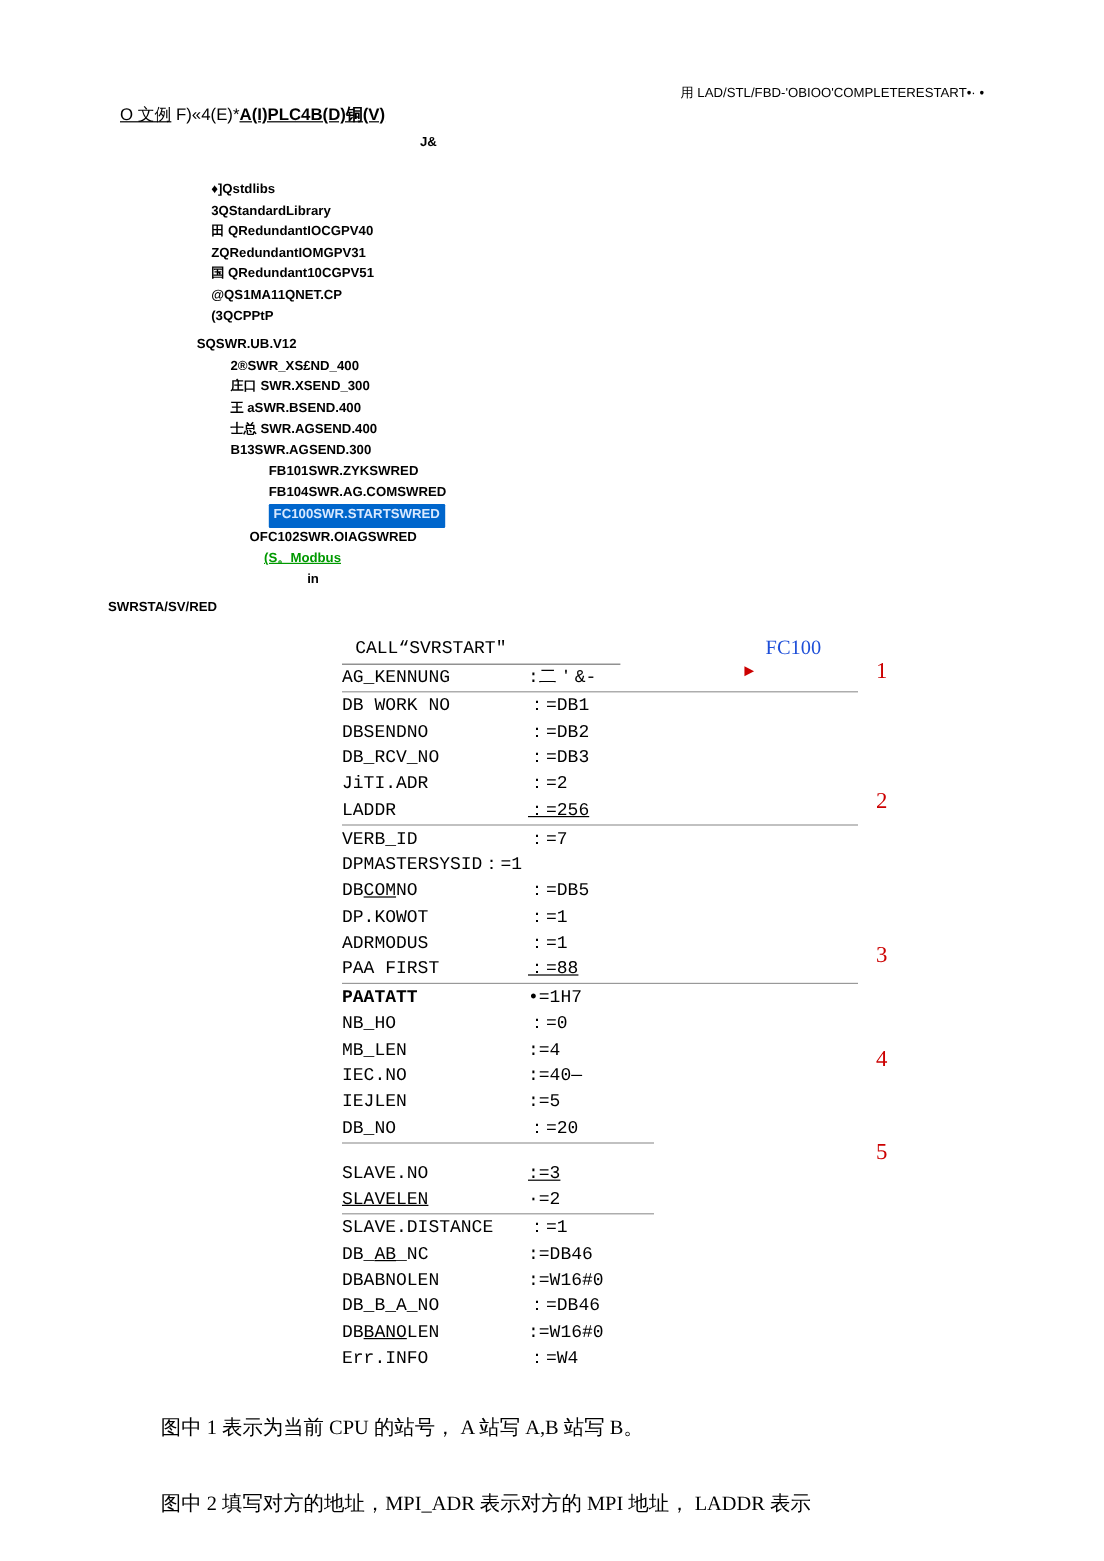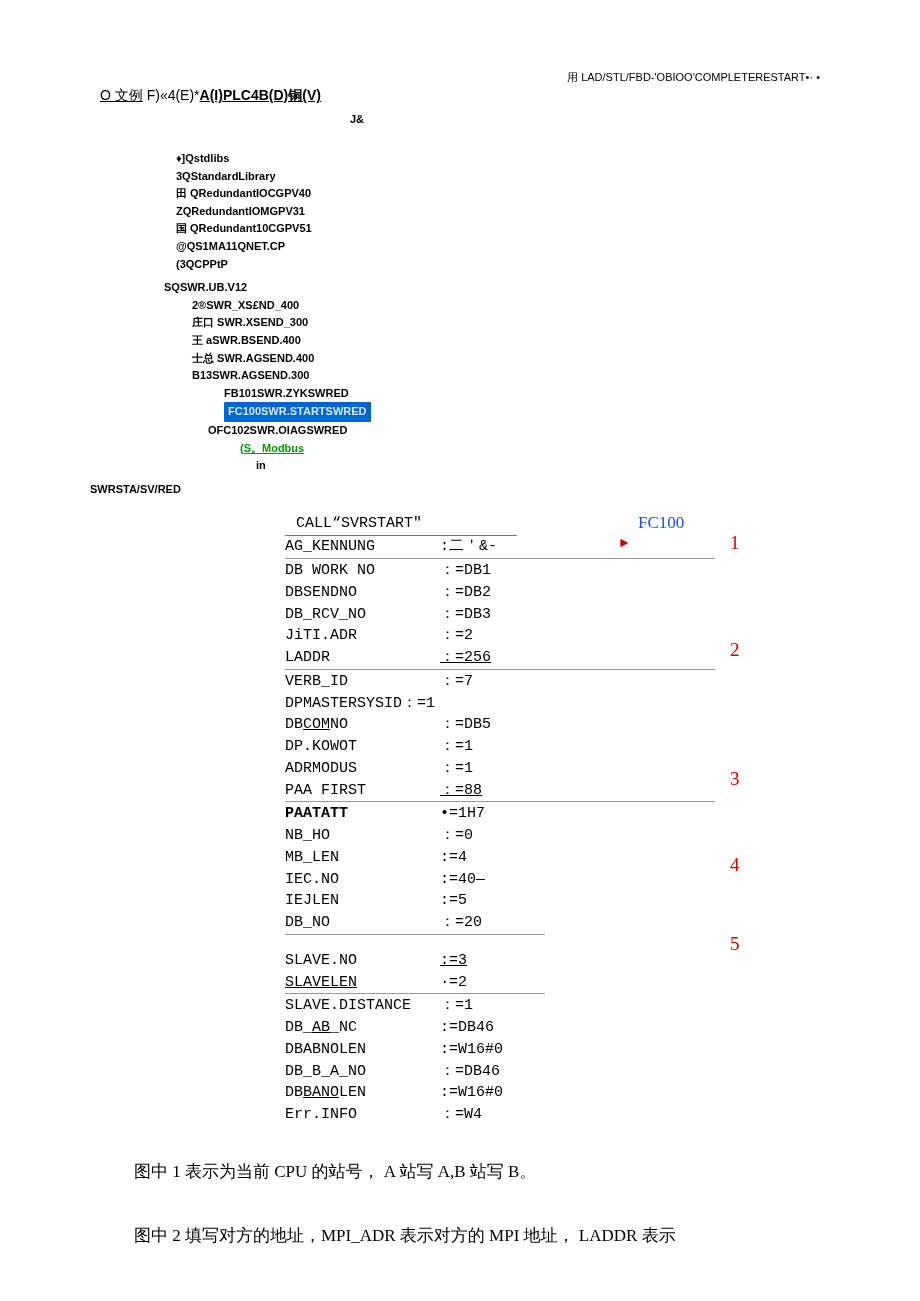--- a/index.html
+++ b/index.html
@@ -44,21 +44,21 @@
     font-weight: bold;
     color: #000;
     margin-left: 60px;
     line-height: 1.6;
   }
   .tree .li { margin: 0; padding: 0; }
   .tree .ind1 { margin-left: 16px; }
   .tree .ind2 { margin-left: 32px; }
   .tree .ind3 { margin-left: 48px; }
   .tree .ind4 { margin-left: 64px; }
-  .tree .ind5 { margin-left: 80px; }
+  .tree .ind5 { margin-left: 60px; }
   .tree .ind6 { margin-left: 96px; }
   .tree .sel {
     background: #0a84ff;
     background: #0066cc;
     color: #cfe8ff;
     padding: 1px 4px;
     border-radius: 1px;
     display: inline-block;
   }
   .tree .sel.txt { color: #d8e9ff; }
@@ -154,20 +154,21 @@
     <div class="li ind1">国 QRedundant10CGPV51</div>
     <div class="li ind1">@QS1MA11QNET.CP</div>
     <div class="li ind1">(3QCPPtP</div>
     <div class="li" style="margin-left:4px; margin-top:6px;">SQSWR.UB.V12</div>
     <div class="li ind2">2®SWR_XS£ND_400</div>
     <div class="li ind2">庄口 SWR.XSEND_300</div>
     <div class="li ind2">王 aSWR.BSEND.400</div>
     <div class="li ind2">士总 SWR.AGSEND.400</div>
     <div class="li ind2">B13SWR.AGSEND.300</div>
     <div class="li ind4">FB101SWR.ZYKSWRED</div>
+    <div class="li ind4">FB104SWR.AG.COMSWRED</div>
     <div class="li ind4"><span class="sel txt">FC100SWR.STARTSWRED</span></div>
     <div class="li ind3">OFC102SWR.OIAGSWRED</div>
     <div class="li ind5"><span class="green">(S。Modbus</span></div>
     <div class="li ind6">in</div>
   </div>
   <div class="swr-line">SWRSTA/SV/RED</div>
 
   <div class="code-wrap">
     <span class="fc100">FC100</span>
 

